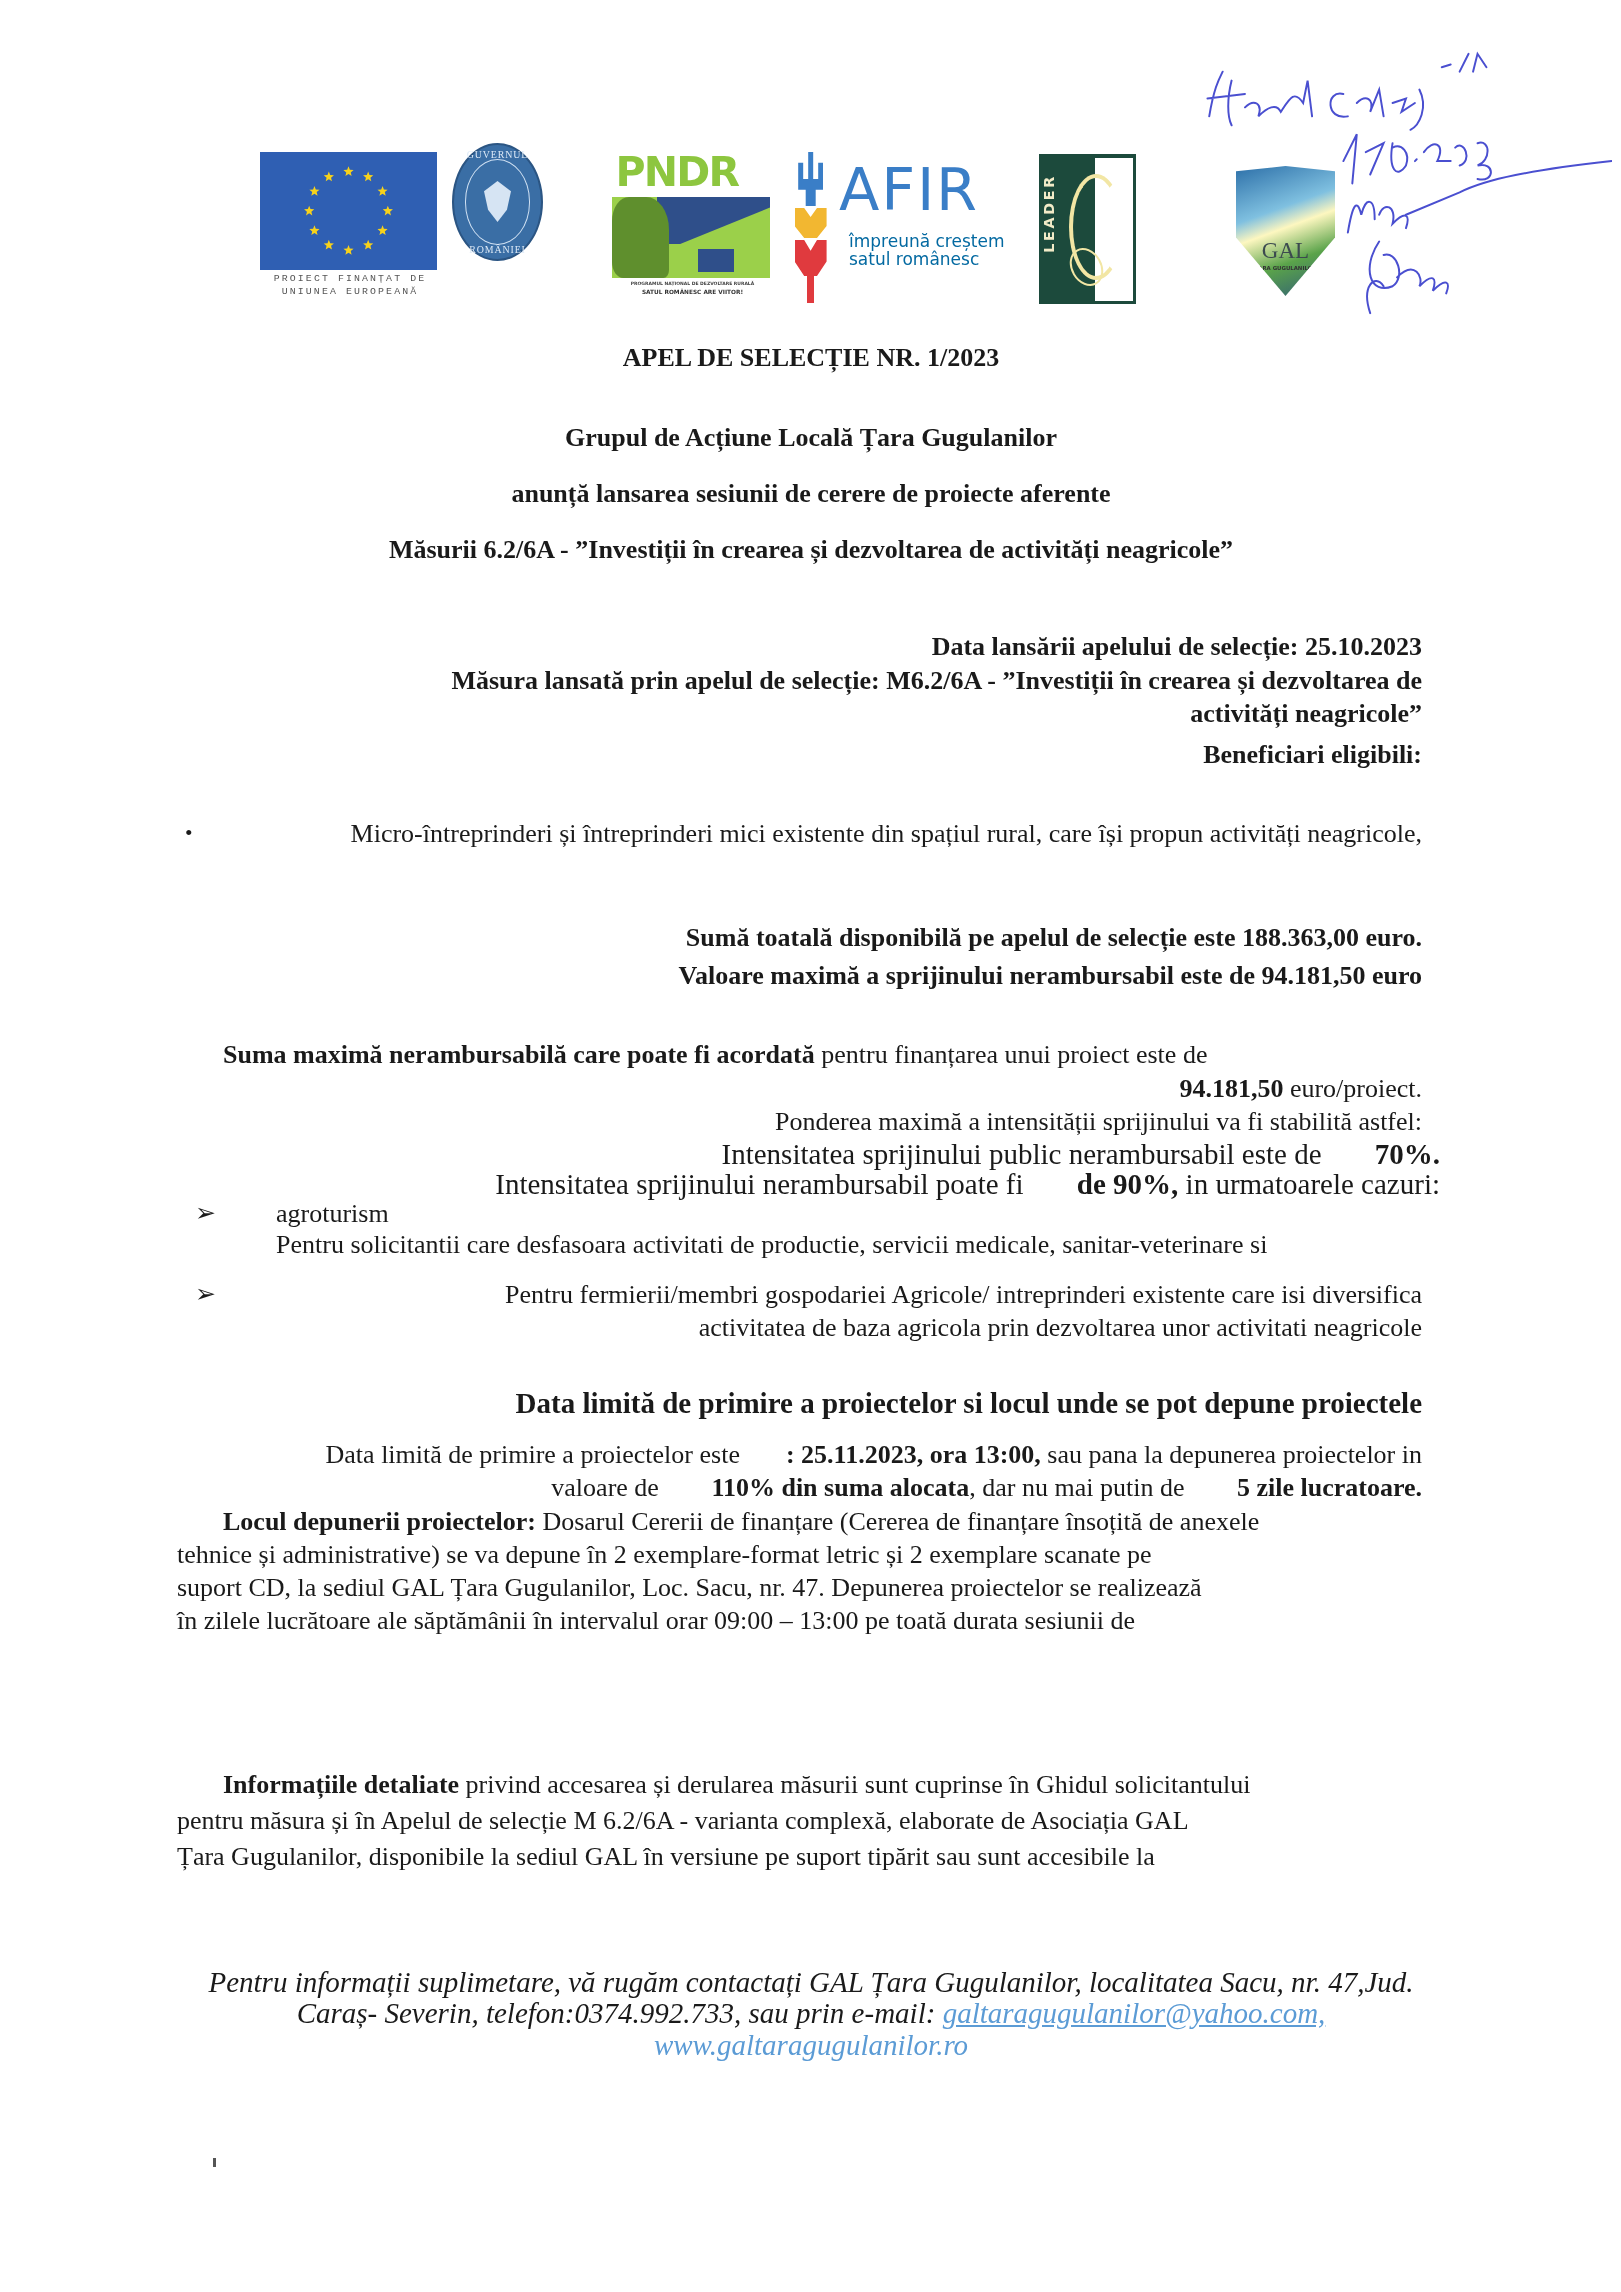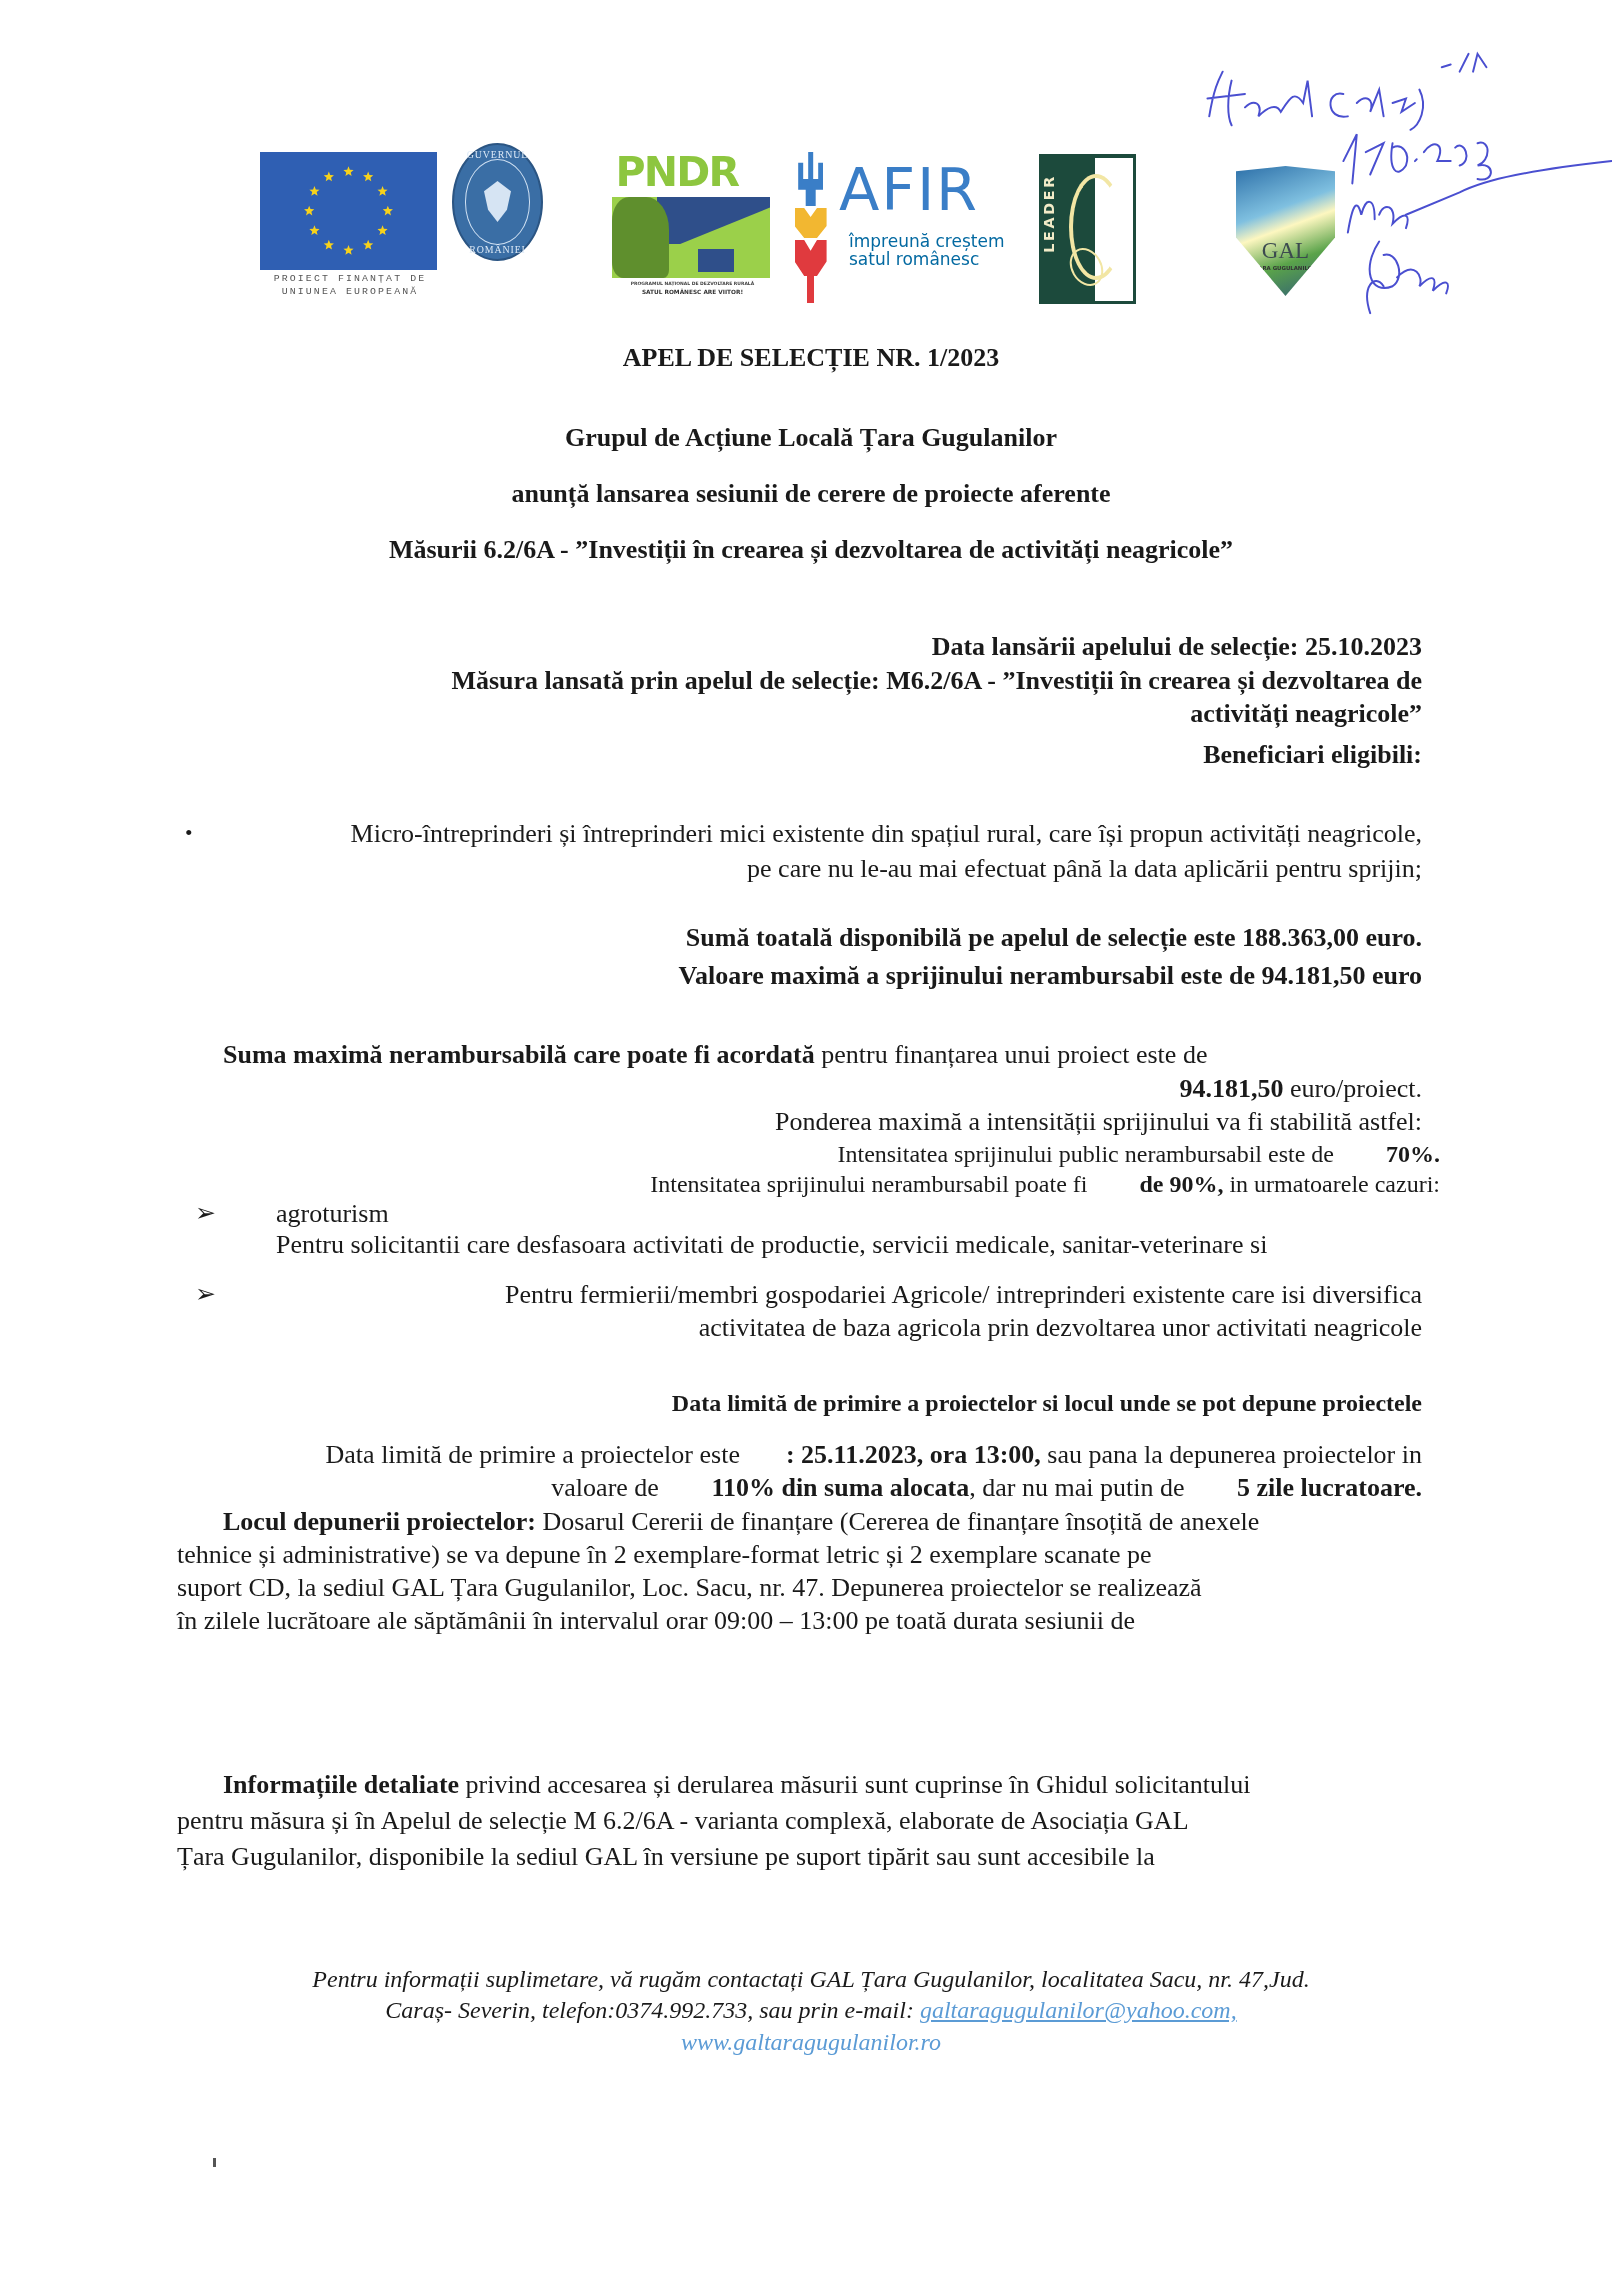--- a/index.html
+++ b/index.html
@@ -68,21 +68,21 @@
 
   #handwriting { left: 1191px; top: 18px; width: 421px; height: 313px; }
 
   
   .center { text-align: center; left: 0; width: 1622px; }
   .t-title { font-size: 26px; font-weight: bold; }
   .t-h { font-size: 26px; font-weight: bold; }
   .body { left: 177px; width: 1245px; font-size: 26px; line-height: 31px; text-align: right; }
   .body.bold { font-weight: bold; }
   .just { text-align: justify; }
-  .small { font-size: 24px; }
+  .small { font-size: 29px; }
   .ital { font-style: italic; }
   .link { color: #5b9bd5; }
   .u { text-decoration: underline; }
   .bullet-dot { left: 185px; font-size: 21.5px; }
   .arrow { font-size: 25px; }
 </style>
 </head>
 <body>
 
 <div id="eu-logo" class="abs">
@@ -166,21 +166,20 @@
 <div class="abs center t-h" style="top:535px;">Măsurii 6.2/6A - ”Investiții în crearea și dezvoltarea de activități neagricole”</div>
 
 <div class="abs body bold" style="top:631px;">Data lansării apelului de selecție: 25.10.2023</div>
 <div class="abs body bold" style="top:665px;">Măsura lansată prin apelul de selecție: M6.2/6A - ”Investiții în crearea și dezvoltarea de</div>
 <div class="abs body bold" style="top:698px;">activități neagricole”</div>
 <div class="abs body bold" style="top:739px;">Beneficiari eligibili:</div>
 
 <div class="abs bullet-dot" style="top:821px;">•</div>
 <div class="abs body" style="left:231px; width:1191px; top:818px;">
   <div>Micro-întreprinderi și întreprinderi mici existente din spațiul rural, care își propun activități neagricole,</div>
-  <div style="margin-top:3.6px;">pe care nu le-au mai efectuat până la data aplicării pentru sprijin;</div>
 </div>
 
 <div class="abs body bold" style="top:922px;">Sumă toatală disponibilă pe apelul de selecție este 188.363,00 euro.</div>
 <div class="abs body bold" style="top:960px;">Valoare maximă a sprijinului nerambursabil este de 94.181,50 euro</div>
 
 <div class="abs body just" style="top:1039px;">
   <span class="b">Suma maximă nerambursabilă care poate fi acordată</span><span> pentru finanțarea unui proiect este de</span>
 </div>
 <div class="abs body" style="top:1073px;">
   <span class="b">94.181,50</span><span> euro/proiect.</span>

